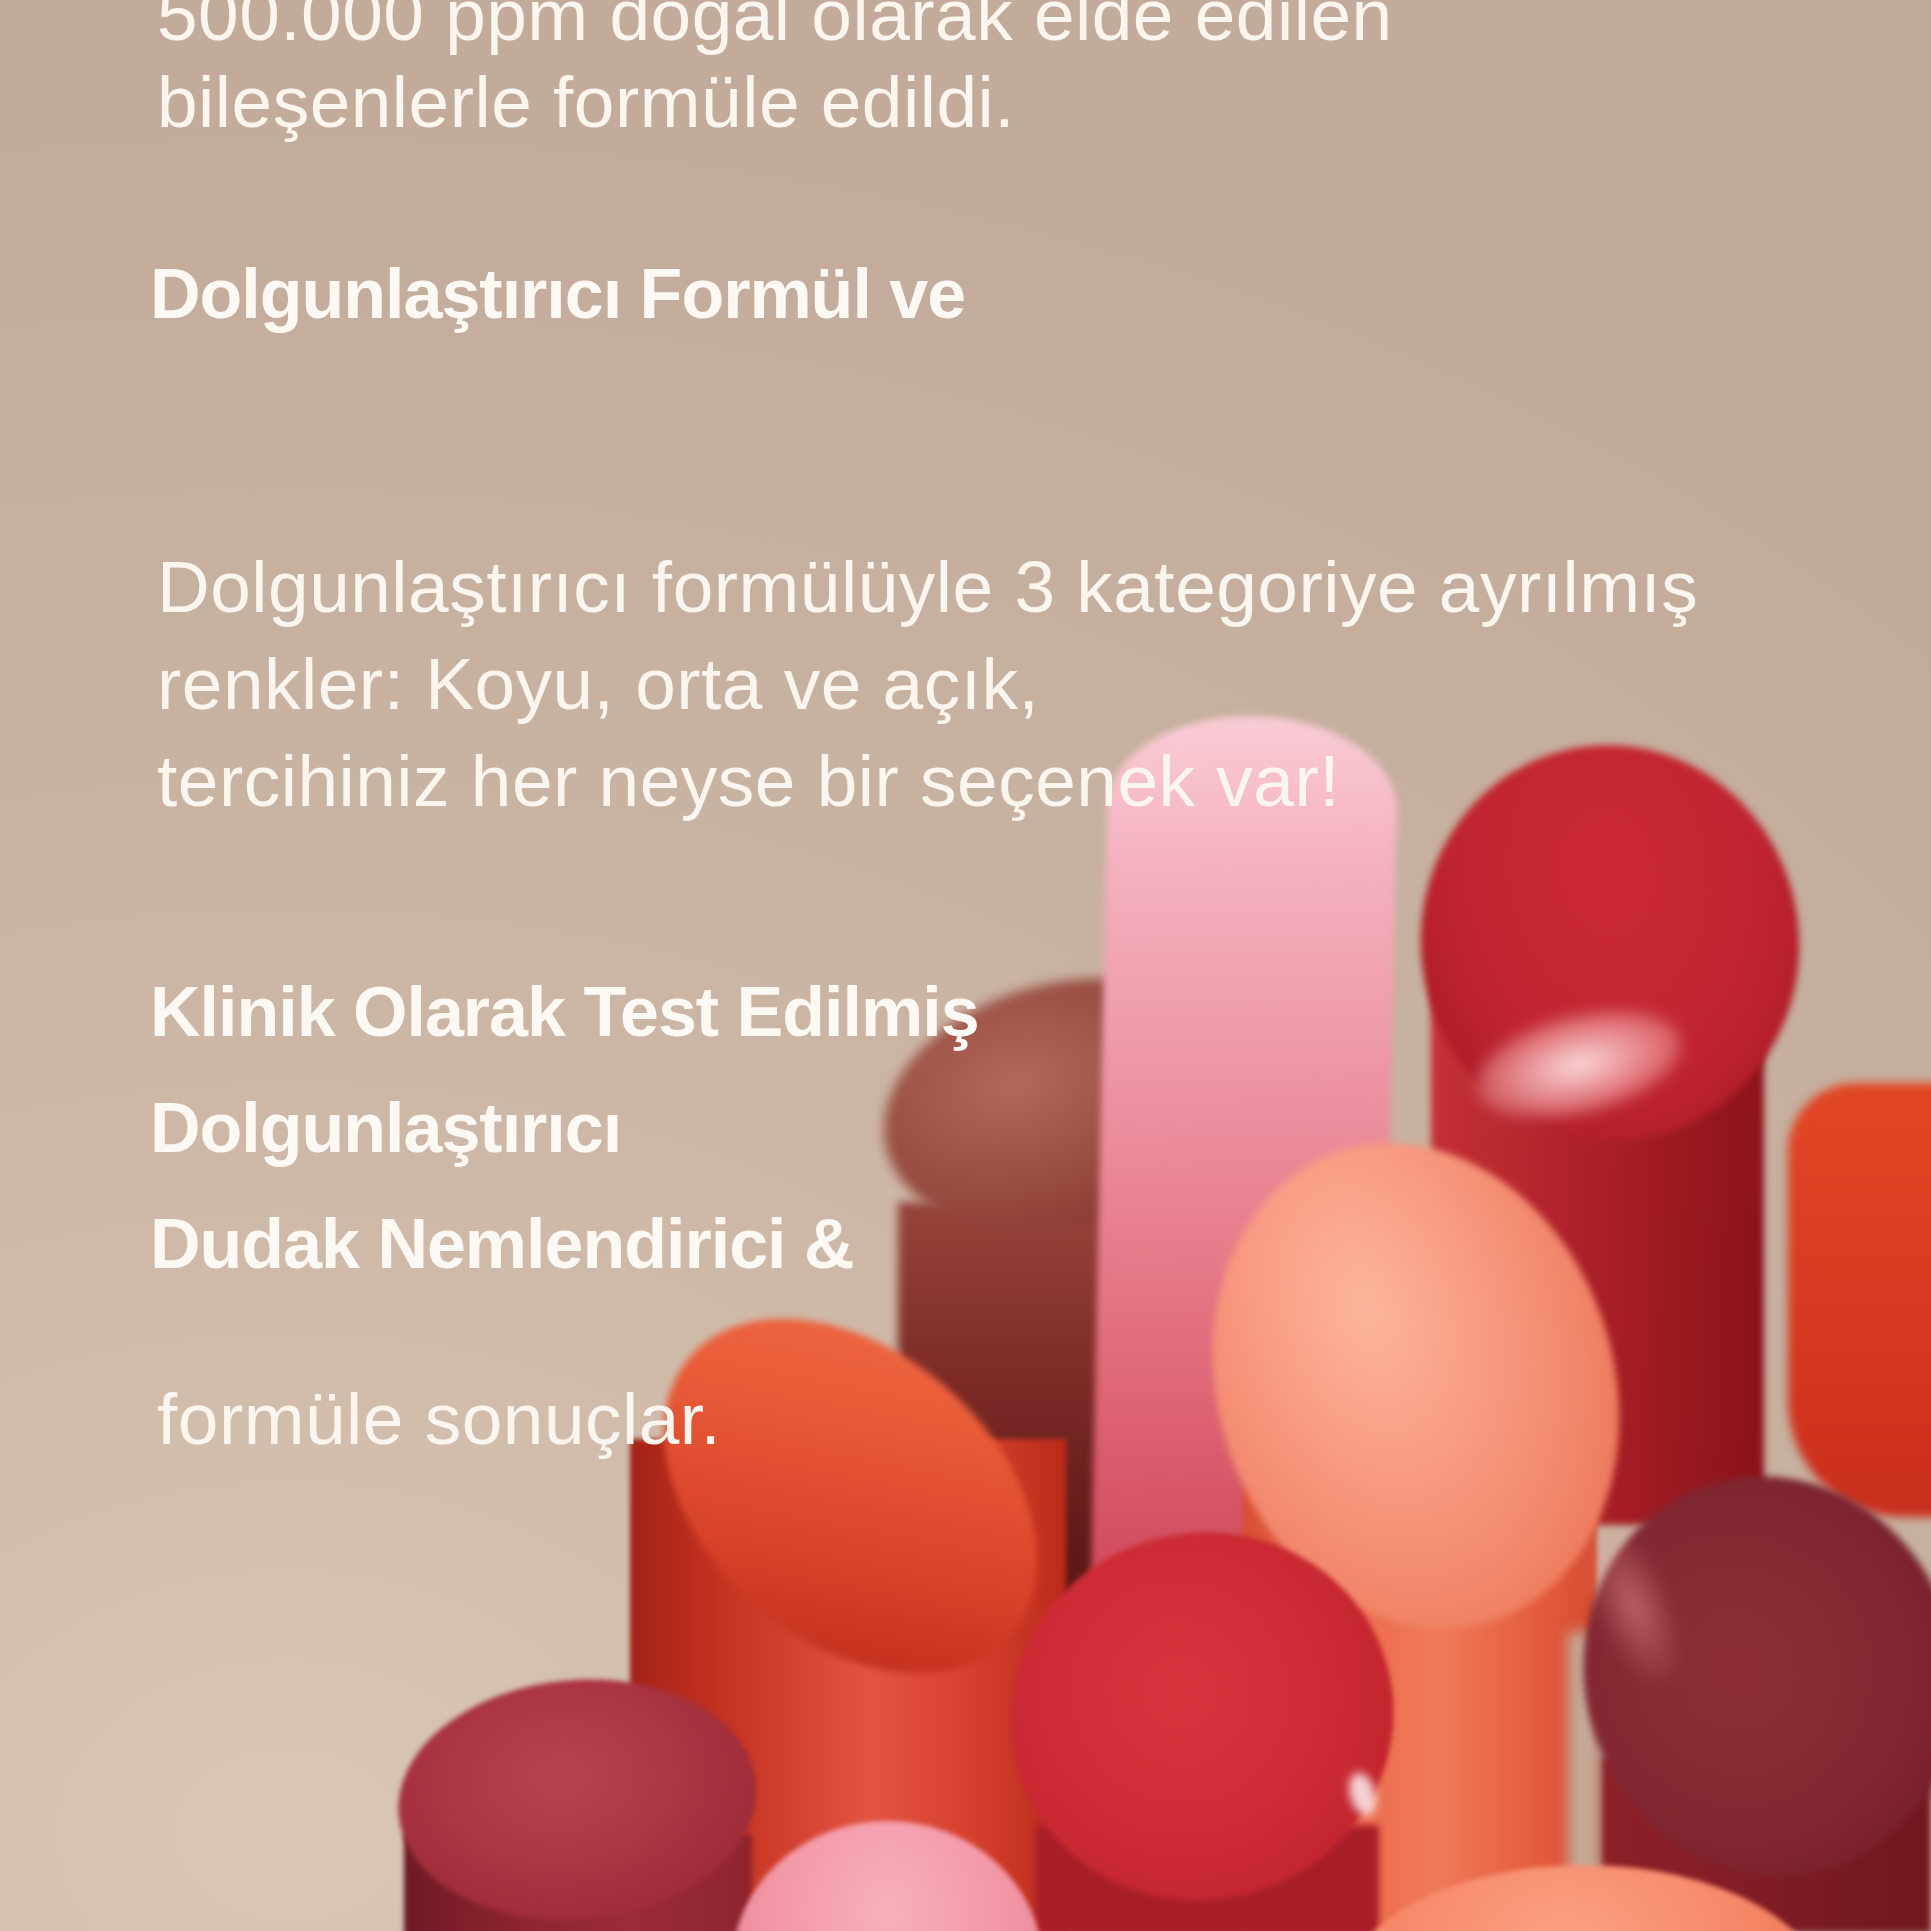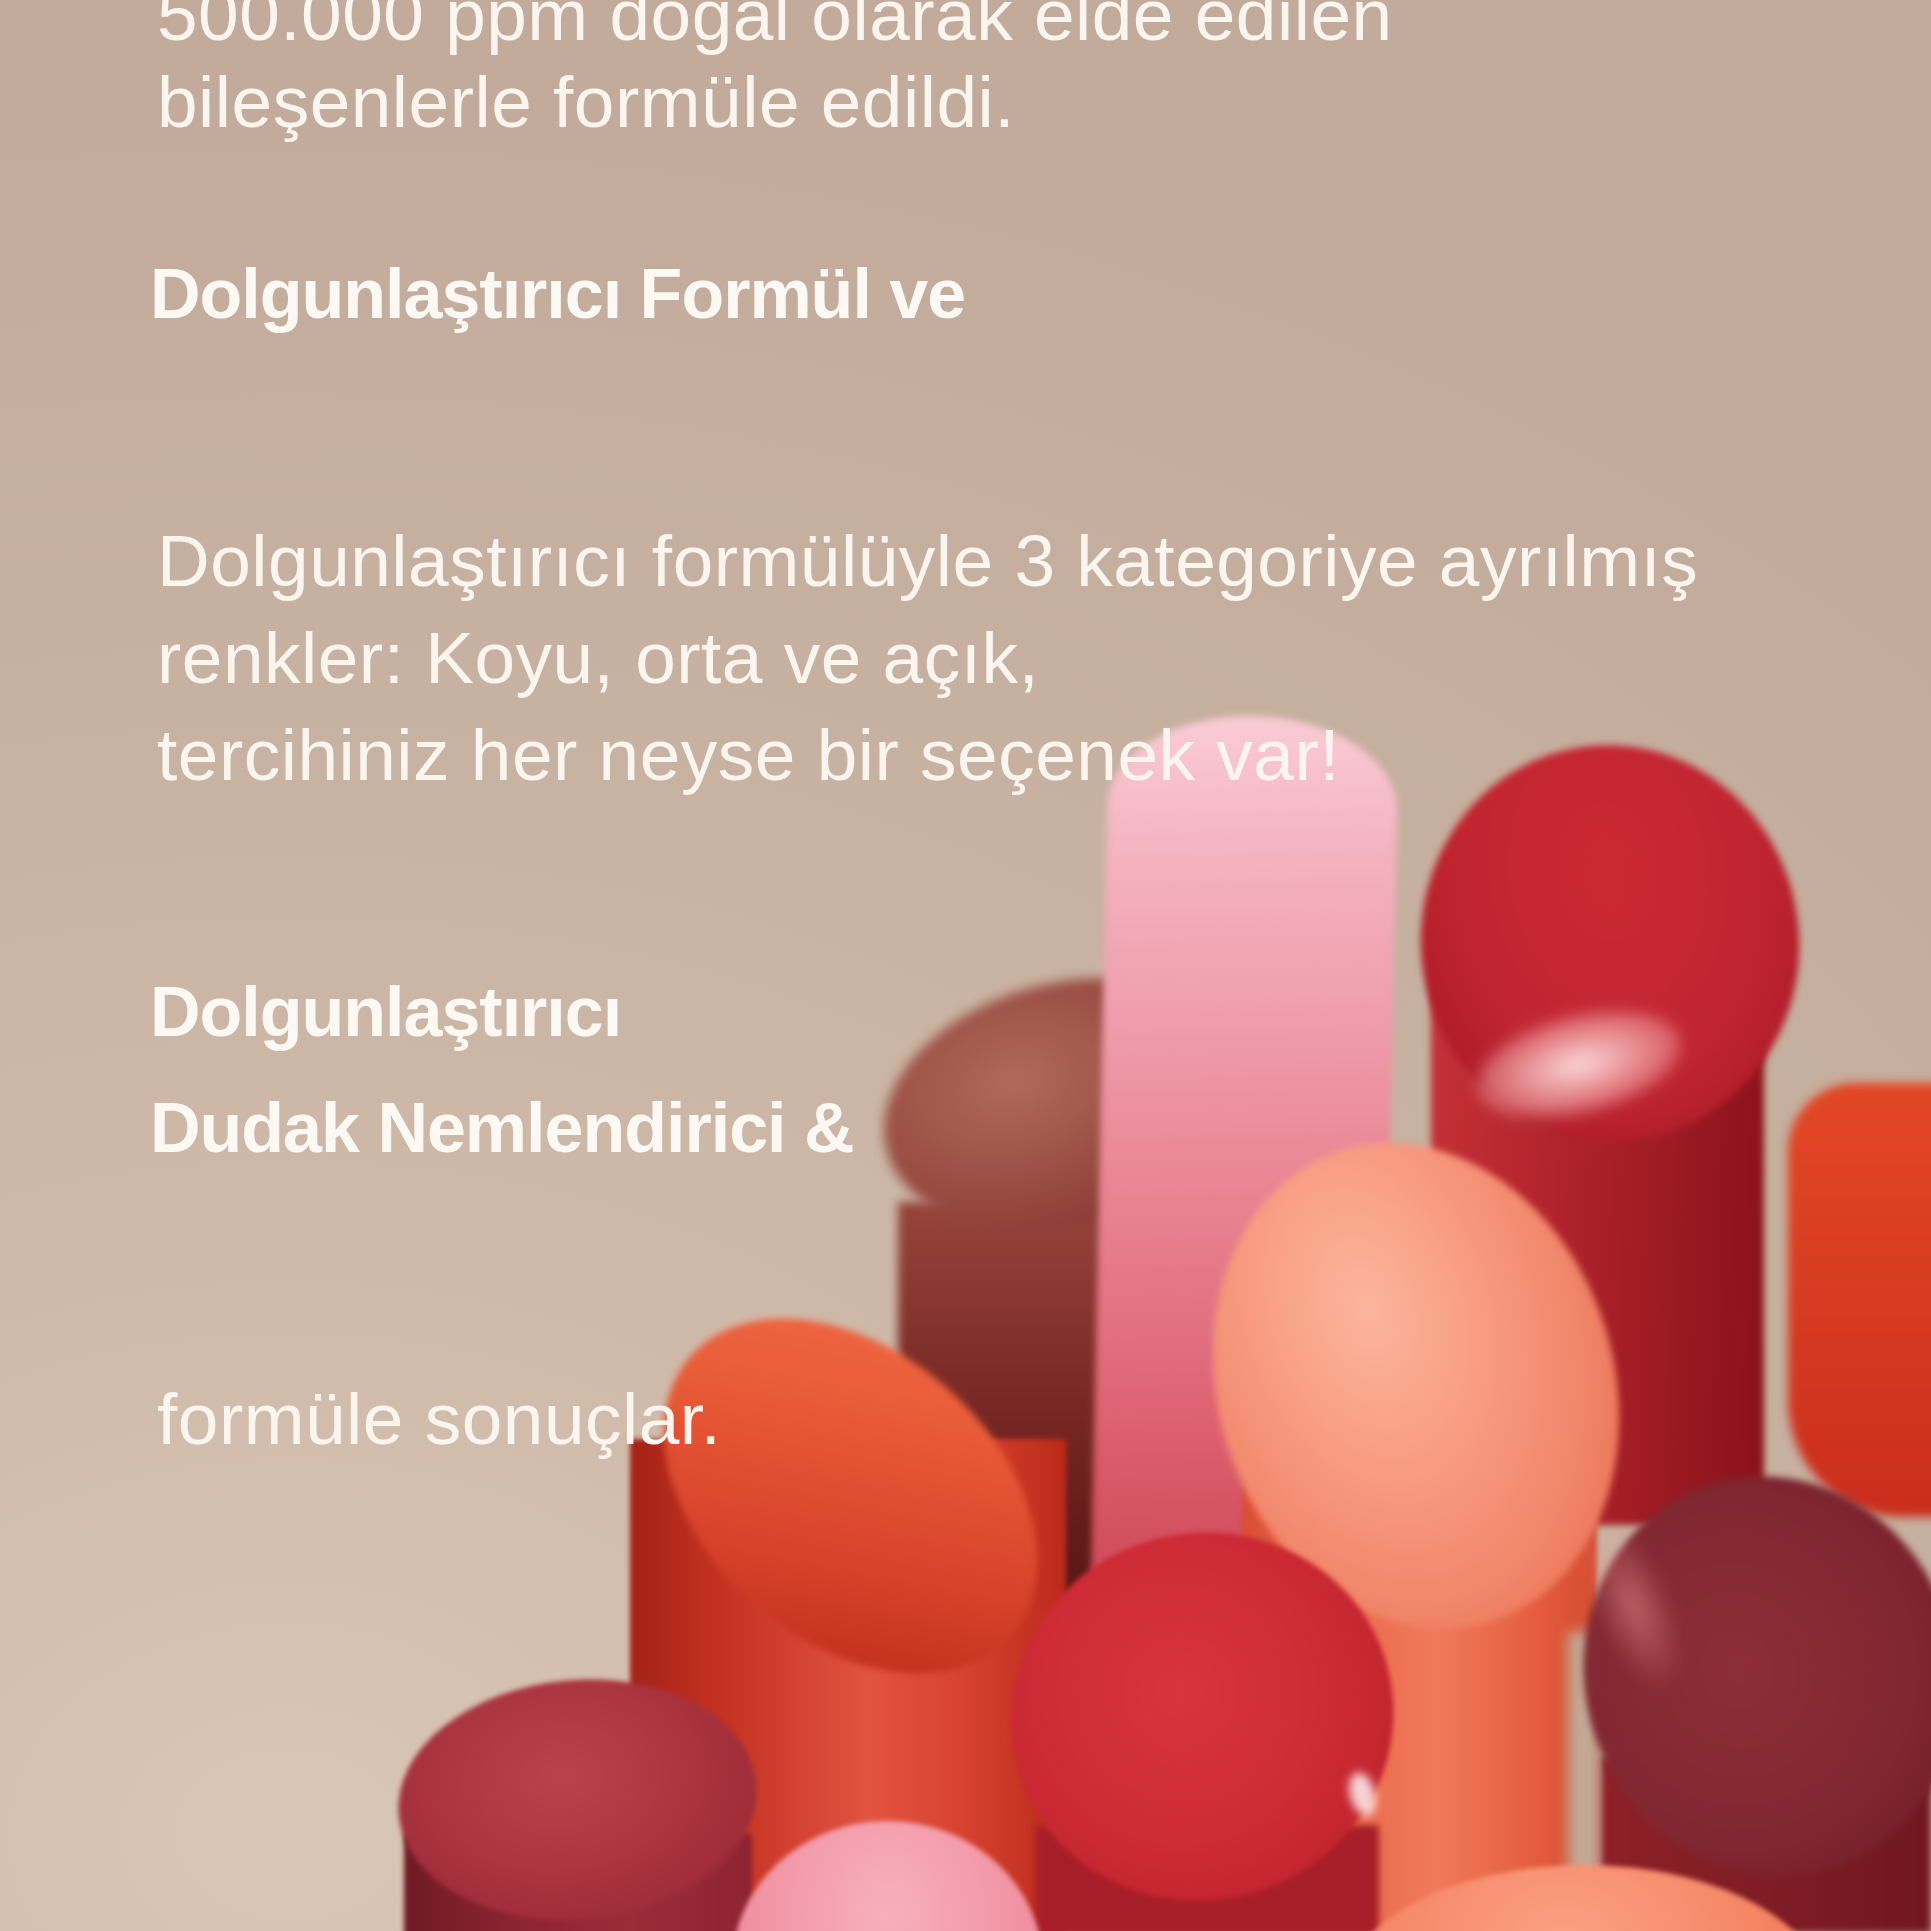--- a/index.html
+++ b/index.html
@@ -71,21 +71,21 @@
   .b-salmonbottom{left:1340px;top:1865px;width:488px;height:270px;border-radius:50%;
     background:radial-gradient(ellipse at 46% 28%,#fba183 0%,#f68a6a 45%,#f07252 80%,#ec6747 100%);filter:blur(2.9px);}
 
   
   .textlayer{position:absolute;inset:0;padding-left:8px;}
   .para{position:absolute;color:#fbf7f1;}
   .body-text{font-size:73px;font-weight:400;line-height:96px;letter-spacing:0.5px;color:#faf5ef;}
   .heading-text{font-size:70px;font-weight:700;line-height:122px;letter-spacing:-1px;color:#fcf8f3;}
   .p-intro{left:157px;top:-29px;line-height:87px;}
   .p-h1{left:150px;top:233px;}
-  .p-b1{left:157px;top:512px;line-height:97px;}
+  .p-b1{left:157px;top:538px;line-height:97px;}
   .p-h2{left:150px;top:954px;line-height:116px;}
   .p-b2{left:157px;top:1369px;line-height:100px;}
 </style>
 </head>
 <body>
 
 <div class="canvas">
 
   <div class="photo">
     <div class="b-rosewood-body"></div>
@@ -133,20 +133,21 @@
       <div>Dolgunlaştırıcı Formül ve</div>
     </div>
 
     <div class="para body-text p-b1">
       <div>Dolgunlaştırıcı formülüyle 3 kategoriye ayrılmış</div>
       <div>renkler: Koyu, orta ve açık,</div>
       <div>tercihiniz her neyse bir seçenek var!</div>
     </div>
 
     <div class="para heading-text p-h2">
+      <div>Klinik Olarak Test Edilmiş</div>
       <div>Dolgunlaştırıcı</div>
       <div>Dudak Nemlendirici &amp;</div>
     </div>
 
     <div class="para body-text p-b2">
       <div>formüle sonuçlar.</div>
     </div>
 
   </div>
 </div>

